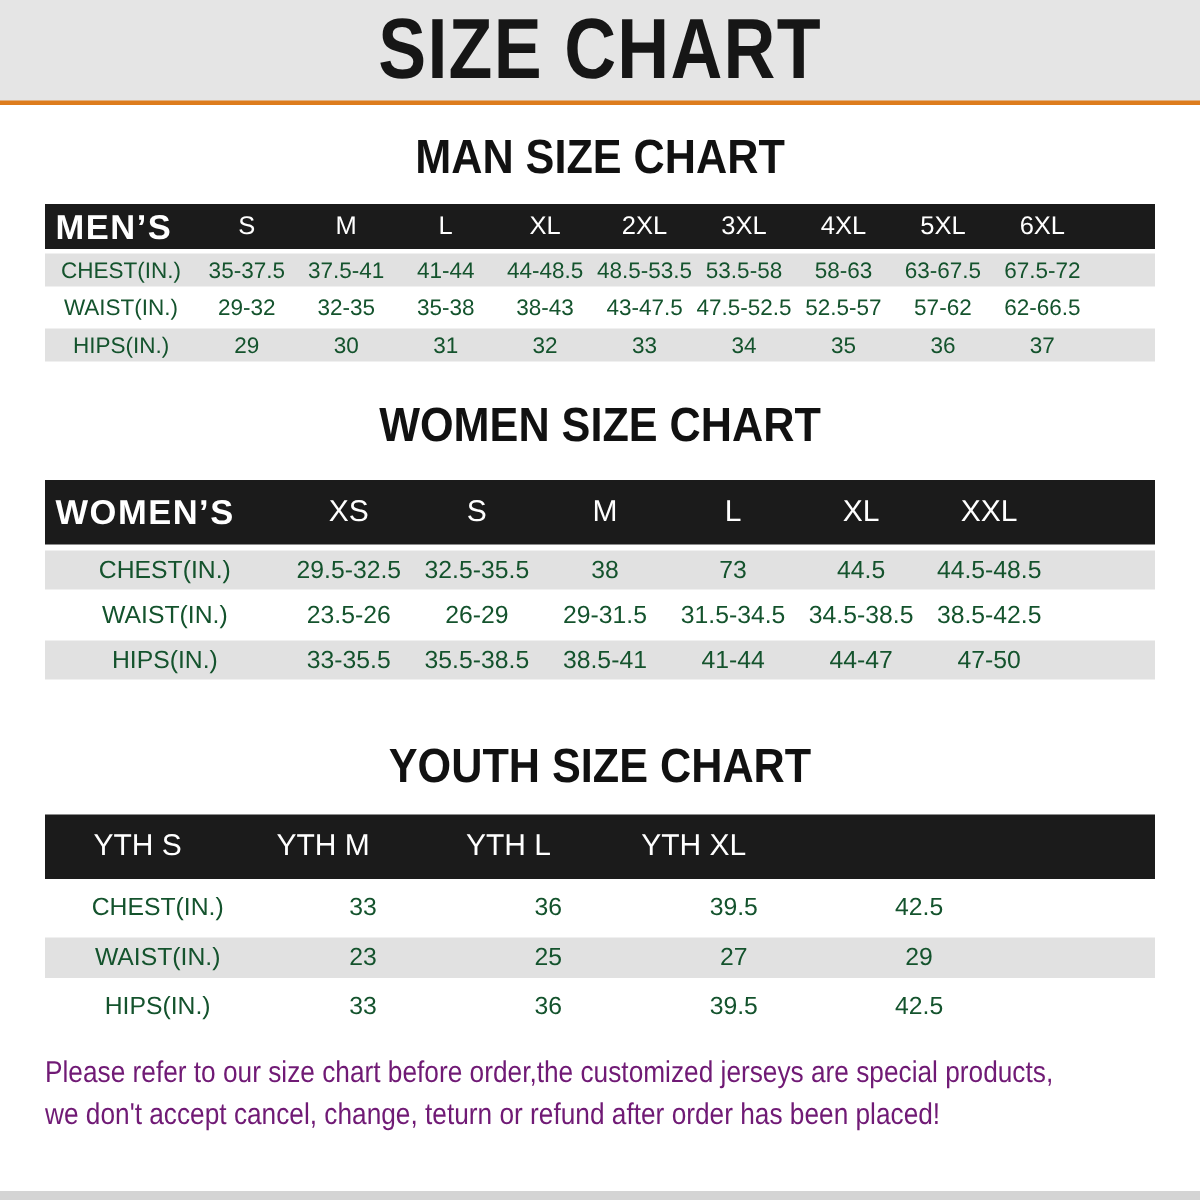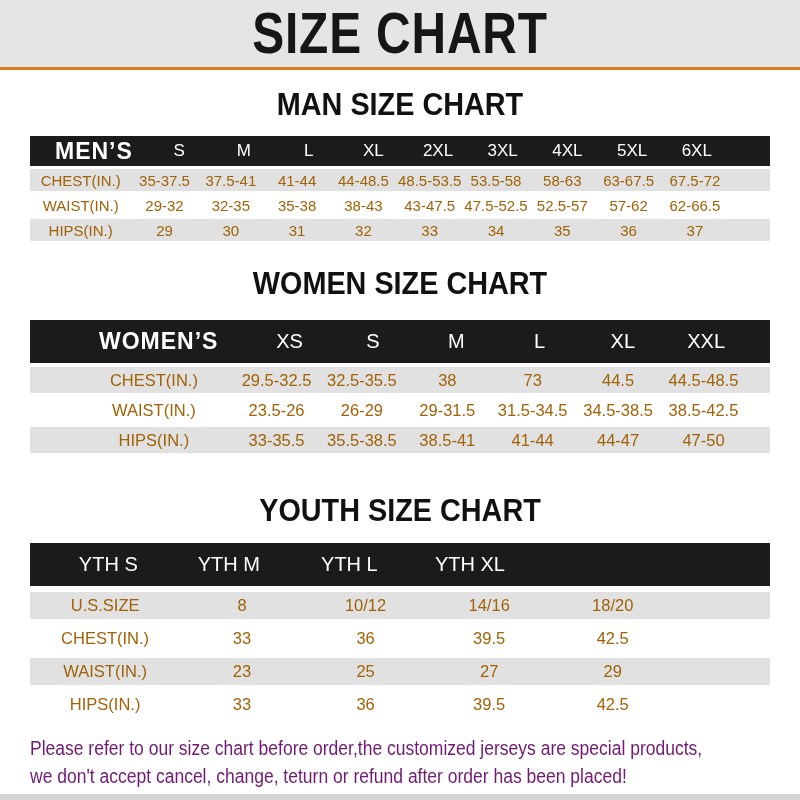--- a/index.html
+++ b/index.html
@@ -34,43 +34,43 @@
     transform: scaleX(0.9); transform-origin: 50% 50%;
     white-space: nowrap;
   }
   .heading.man   { margin-top: 16px; margin-bottom: 14px; }
   .heading.women { margin-top: 24px; margin-bottom: 19px; }
   .heading.youth { margin-top: 39px; margin-bottom: 15px; }
 
   
   .sizetable .thead {
     background: #1b1b1b; color: #ffffff;
-    display: flex; align-items: center; padding-left: 18px;
+    display: flex; align-items: center;
   }
   .sizetable .row {
-    display: flex; align-items: center; color: #a16207; justify-content: space-between;
+    display: flex; align-items: center; color: #14532d; justify-content: space-between;
   }
   .row.gray  { background: #e1e1e1; }
   .row.white { background: #ffffff; }
   .cell { text-align: center; overflow: hidden; white-space: nowrap; }
   .cSpacer { flex: 1; }
   .thead .cLabel {
     text-align: left; padding-left: 7px; font-weight: bold;
     letter-spacing: 1px;
   }
 
   
   .men .cLabel { width: 13.7%; }
   .men .cVal   { width: 8.96%; }
   .men .thead  { height: 30px; font-size: 17px; }
   .men .thead .cLabel { font-size: 23px; }
   .men .row    { height: 22px; font-size: 15px; margin-top: 3px; }
 
   
-  .women .cLabel { width: 21.6%; margin-left: 44px; }
+  .women .cLabel { width: 21.6%; }
   .women .cVal   { width: 11.54%; }
   .women .thead  { height: 43px; font-size: 20px; }
   .women .thead .cLabel { font-size: 23px; }
   .women .row    { height: 26px; font-size: 16.5px; margin-top: 4px; }
 
   
   .youth .cLabel { width: 20.3%; }
   .youth .cVal   { width: 16.7%; }
   .youth .thead  { height: 43px; font-size: 20px; }
   .youth .thead .cLabel { font-size: 25px; letter-spacing: 2px; }
@@ -199,28 +199,20 @@
 
   <div class="heading youth">YOUTH SIZE CHART</div>
   <div class="sizetable youth">
       <div class="thead">
         <div class="cell cVal">YTH S</div>
         <div class="cell cVal">YTH M</div>
         <div class="cell cVal">YTH L</div>
         <div class="cell cVal">YTH XL</div>
         <div class="cell cSpacer"></div>
       </div>
-      <div class="row gray">
-        <div class="cell cLabel">U.S.SIZE</div>
-        <div class="cell cVal">8</div>
-        <div class="cell cVal">10/12</div>
-        <div class="cell cVal">14/16</div>
-        <div class="cell cVal">18/20</div>
-        <div class="cell cSpacer"></div>
-      </div>
       <div class="row white">
         <div class="cell cLabel">CHEST(IN.)</div>
         <div class="cell cVal">33</div>
         <div class="cell cVal">36</div>
         <div class="cell cVal">39.5</div>
         <div class="cell cVal">42.5</div>
         <div class="cell cSpacer"></div>
       </div>
       <div class="row gray">
         <div class="cell cLabel">WAIST(IN.)</div>

